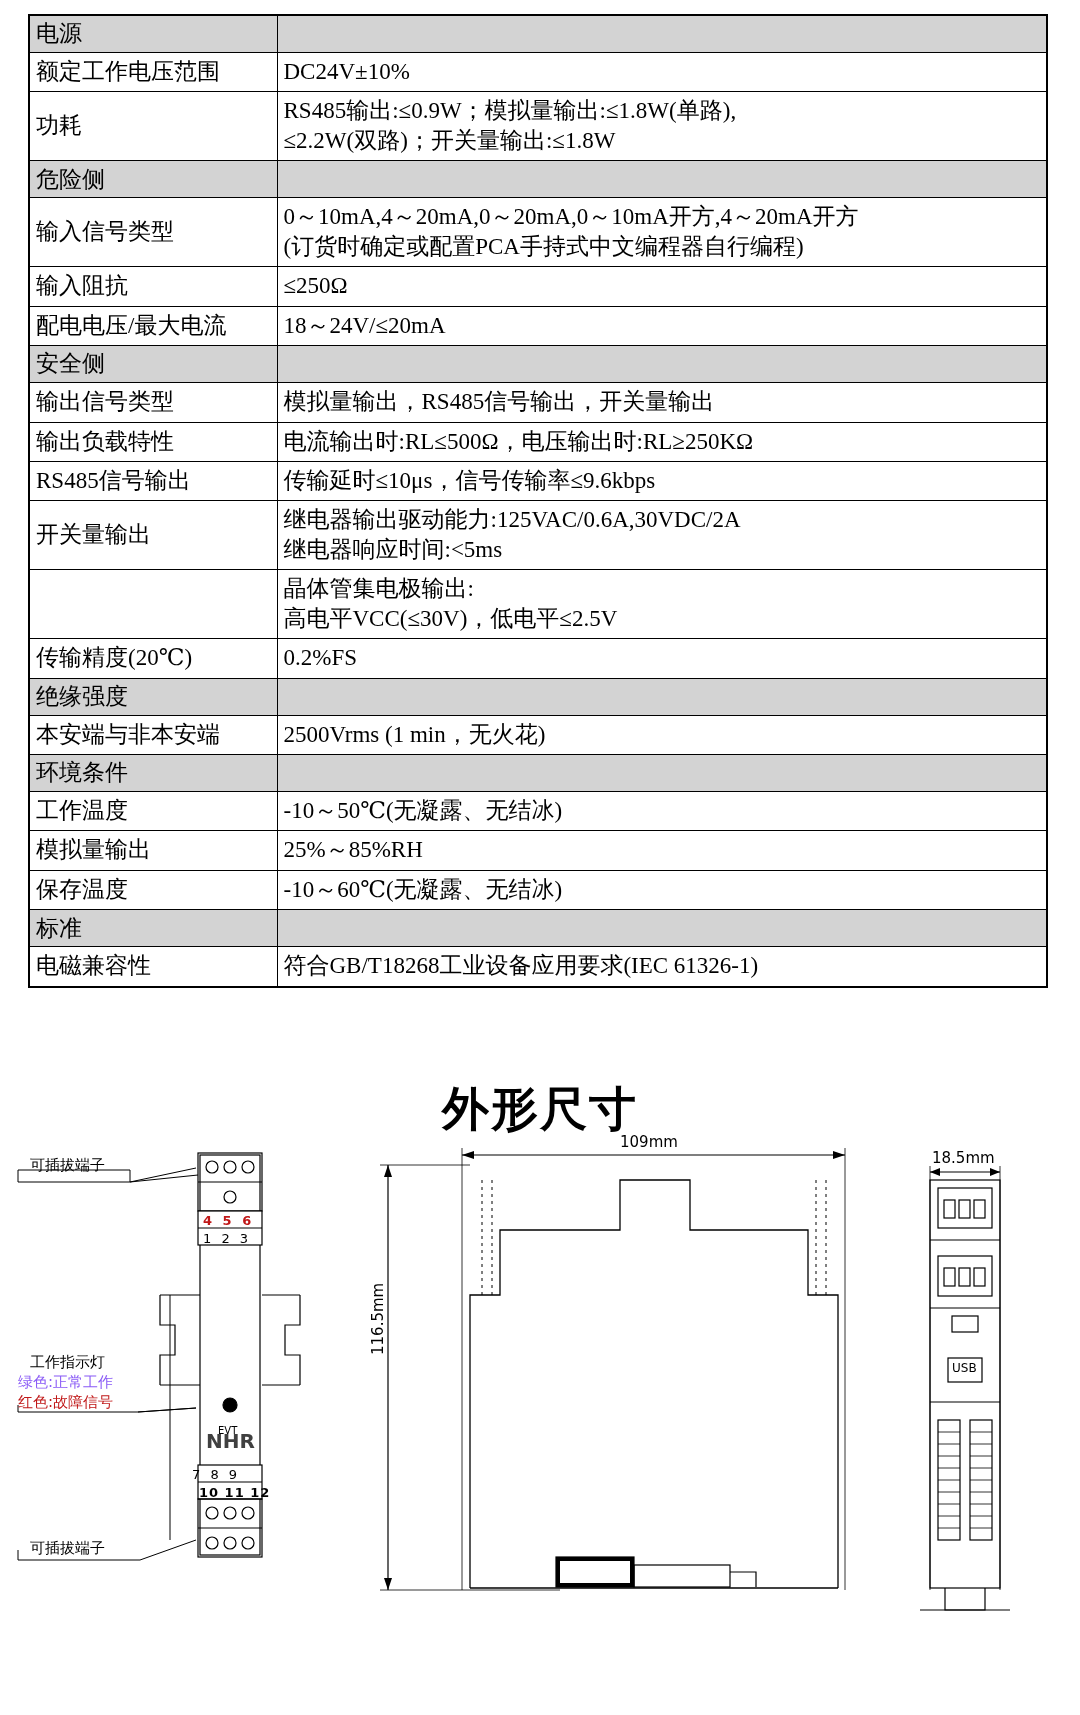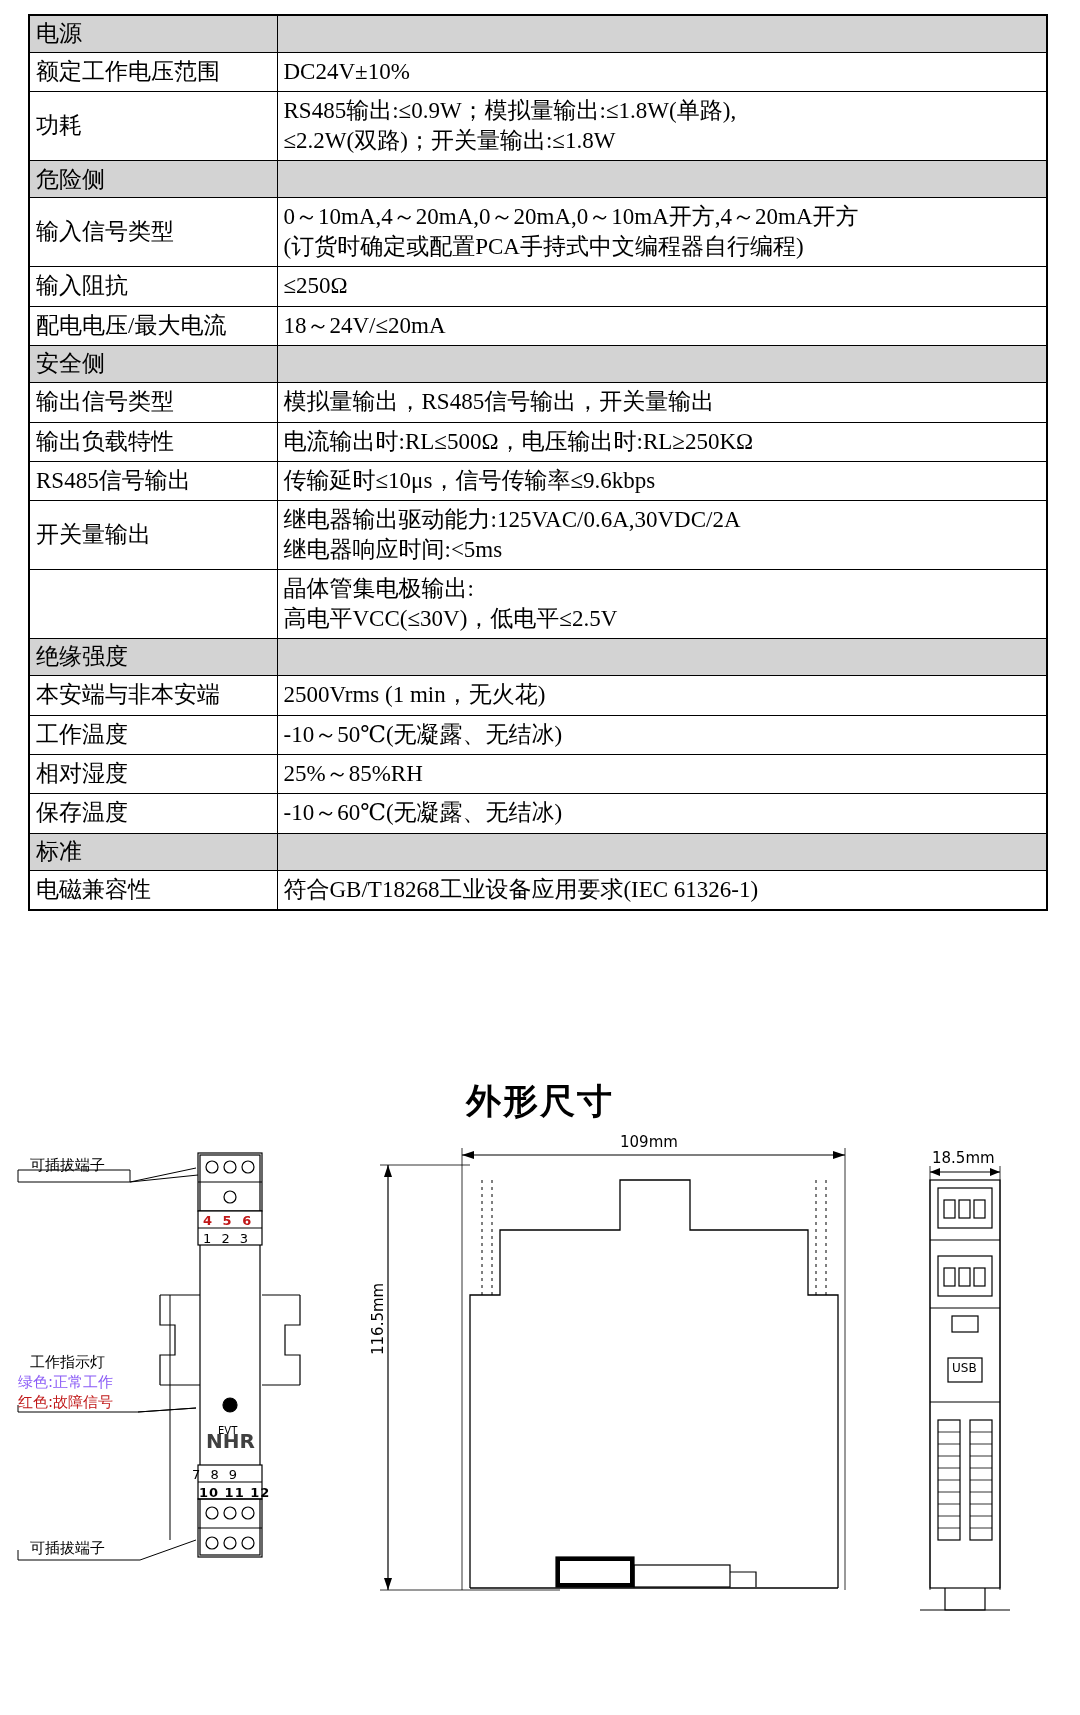--- a/index.html
+++ b/index.html
@@ -48,21 +48,21 @@
   }
   .multiline div { white-space: nowrap; }
 
   
   .dim-title {
     position: absolute;
     top: 1078px;
     left: 0;
     width: 100%;
     text-align: center;
-    font-size: 35px;
+    font-size: 47px;
     font-weight: bold;
     font-family: "DejaVu Sans", "Liberation Sans", sans-serif;
     letter-spacing: 2px;
   }
 
   .diagram {
     position: absolute;
     top: 1120px;
     left: 0;
     width: 1080px;
@@ -150,34 +150,42 @@
           <div>继电器响应时间:&lt;5ms</div>
         </td>
       </tr>
       <tr>
         <td class="label"></td>
         <td class="multiline">
           <div>晶体管集电极输出:</div>
           <div>高电平VCC(≤30V)，低电平≤2.5V</div>
         </td>
       </tr>
+      <tr>
+        <td class="label">传输精度(20℃)</td>
+        <td>0.2%FS</td>
+      </tr>
       <tr class="section">
         <td class="label">绝缘强度</td>
         <td></td>
       </tr>
       <tr>
         <td class="label">本安端与非本安端</td>
         <td>2500Vrms (1 min，无火花)</td>
       </tr>
+      <tr class="section">
+        <td class="label">环境条件</td>
+        <td></td>
+      </tr>
       <tr>
         <td class="label">工作温度</td>
         <td>-10～50℃(无凝露、无结冰)</td>
       </tr>
       <tr>
-        <td class="label">相对湿度</td>
+        <td class="label">模拟量输出</td>
         <td>25%～85%RH</td>
       </tr>
       <tr>
         <td class="label">保存温度</td>
         <td>-10～60℃(无凝露、无结冰)</td>
       </tr>
       <tr class="section">
         <td class="label">标准</td>
         <td></td>
       </tr>

